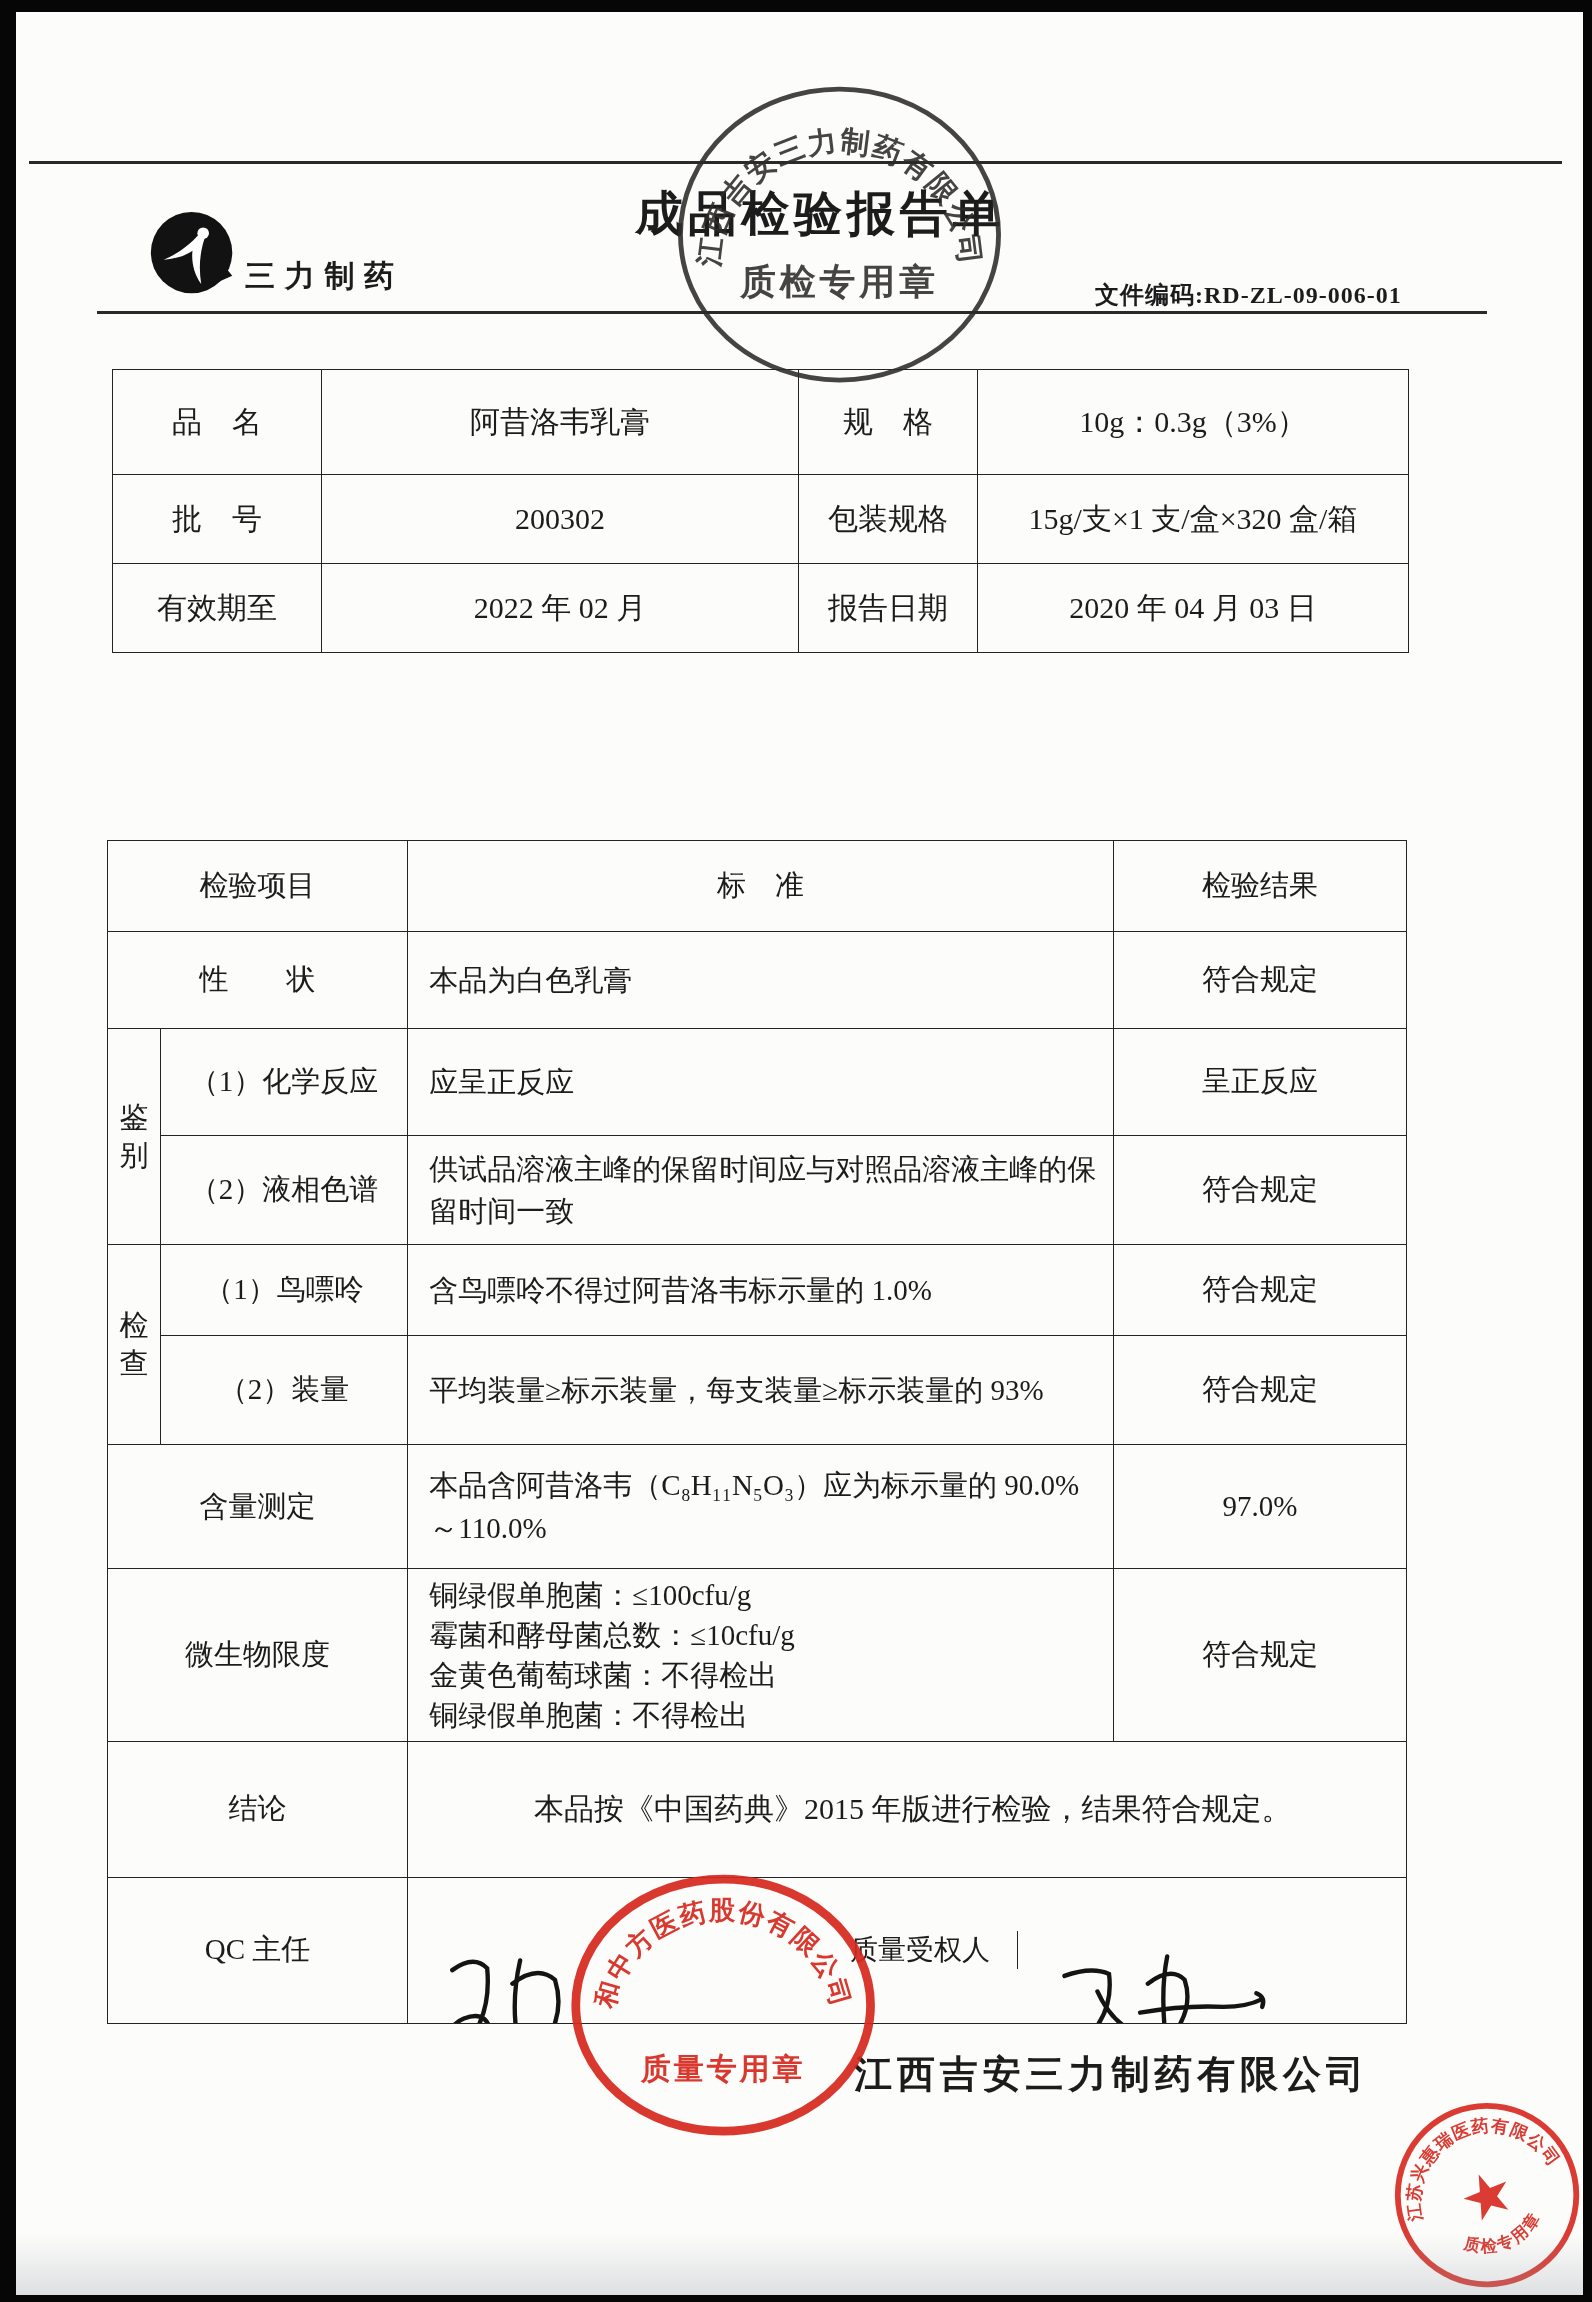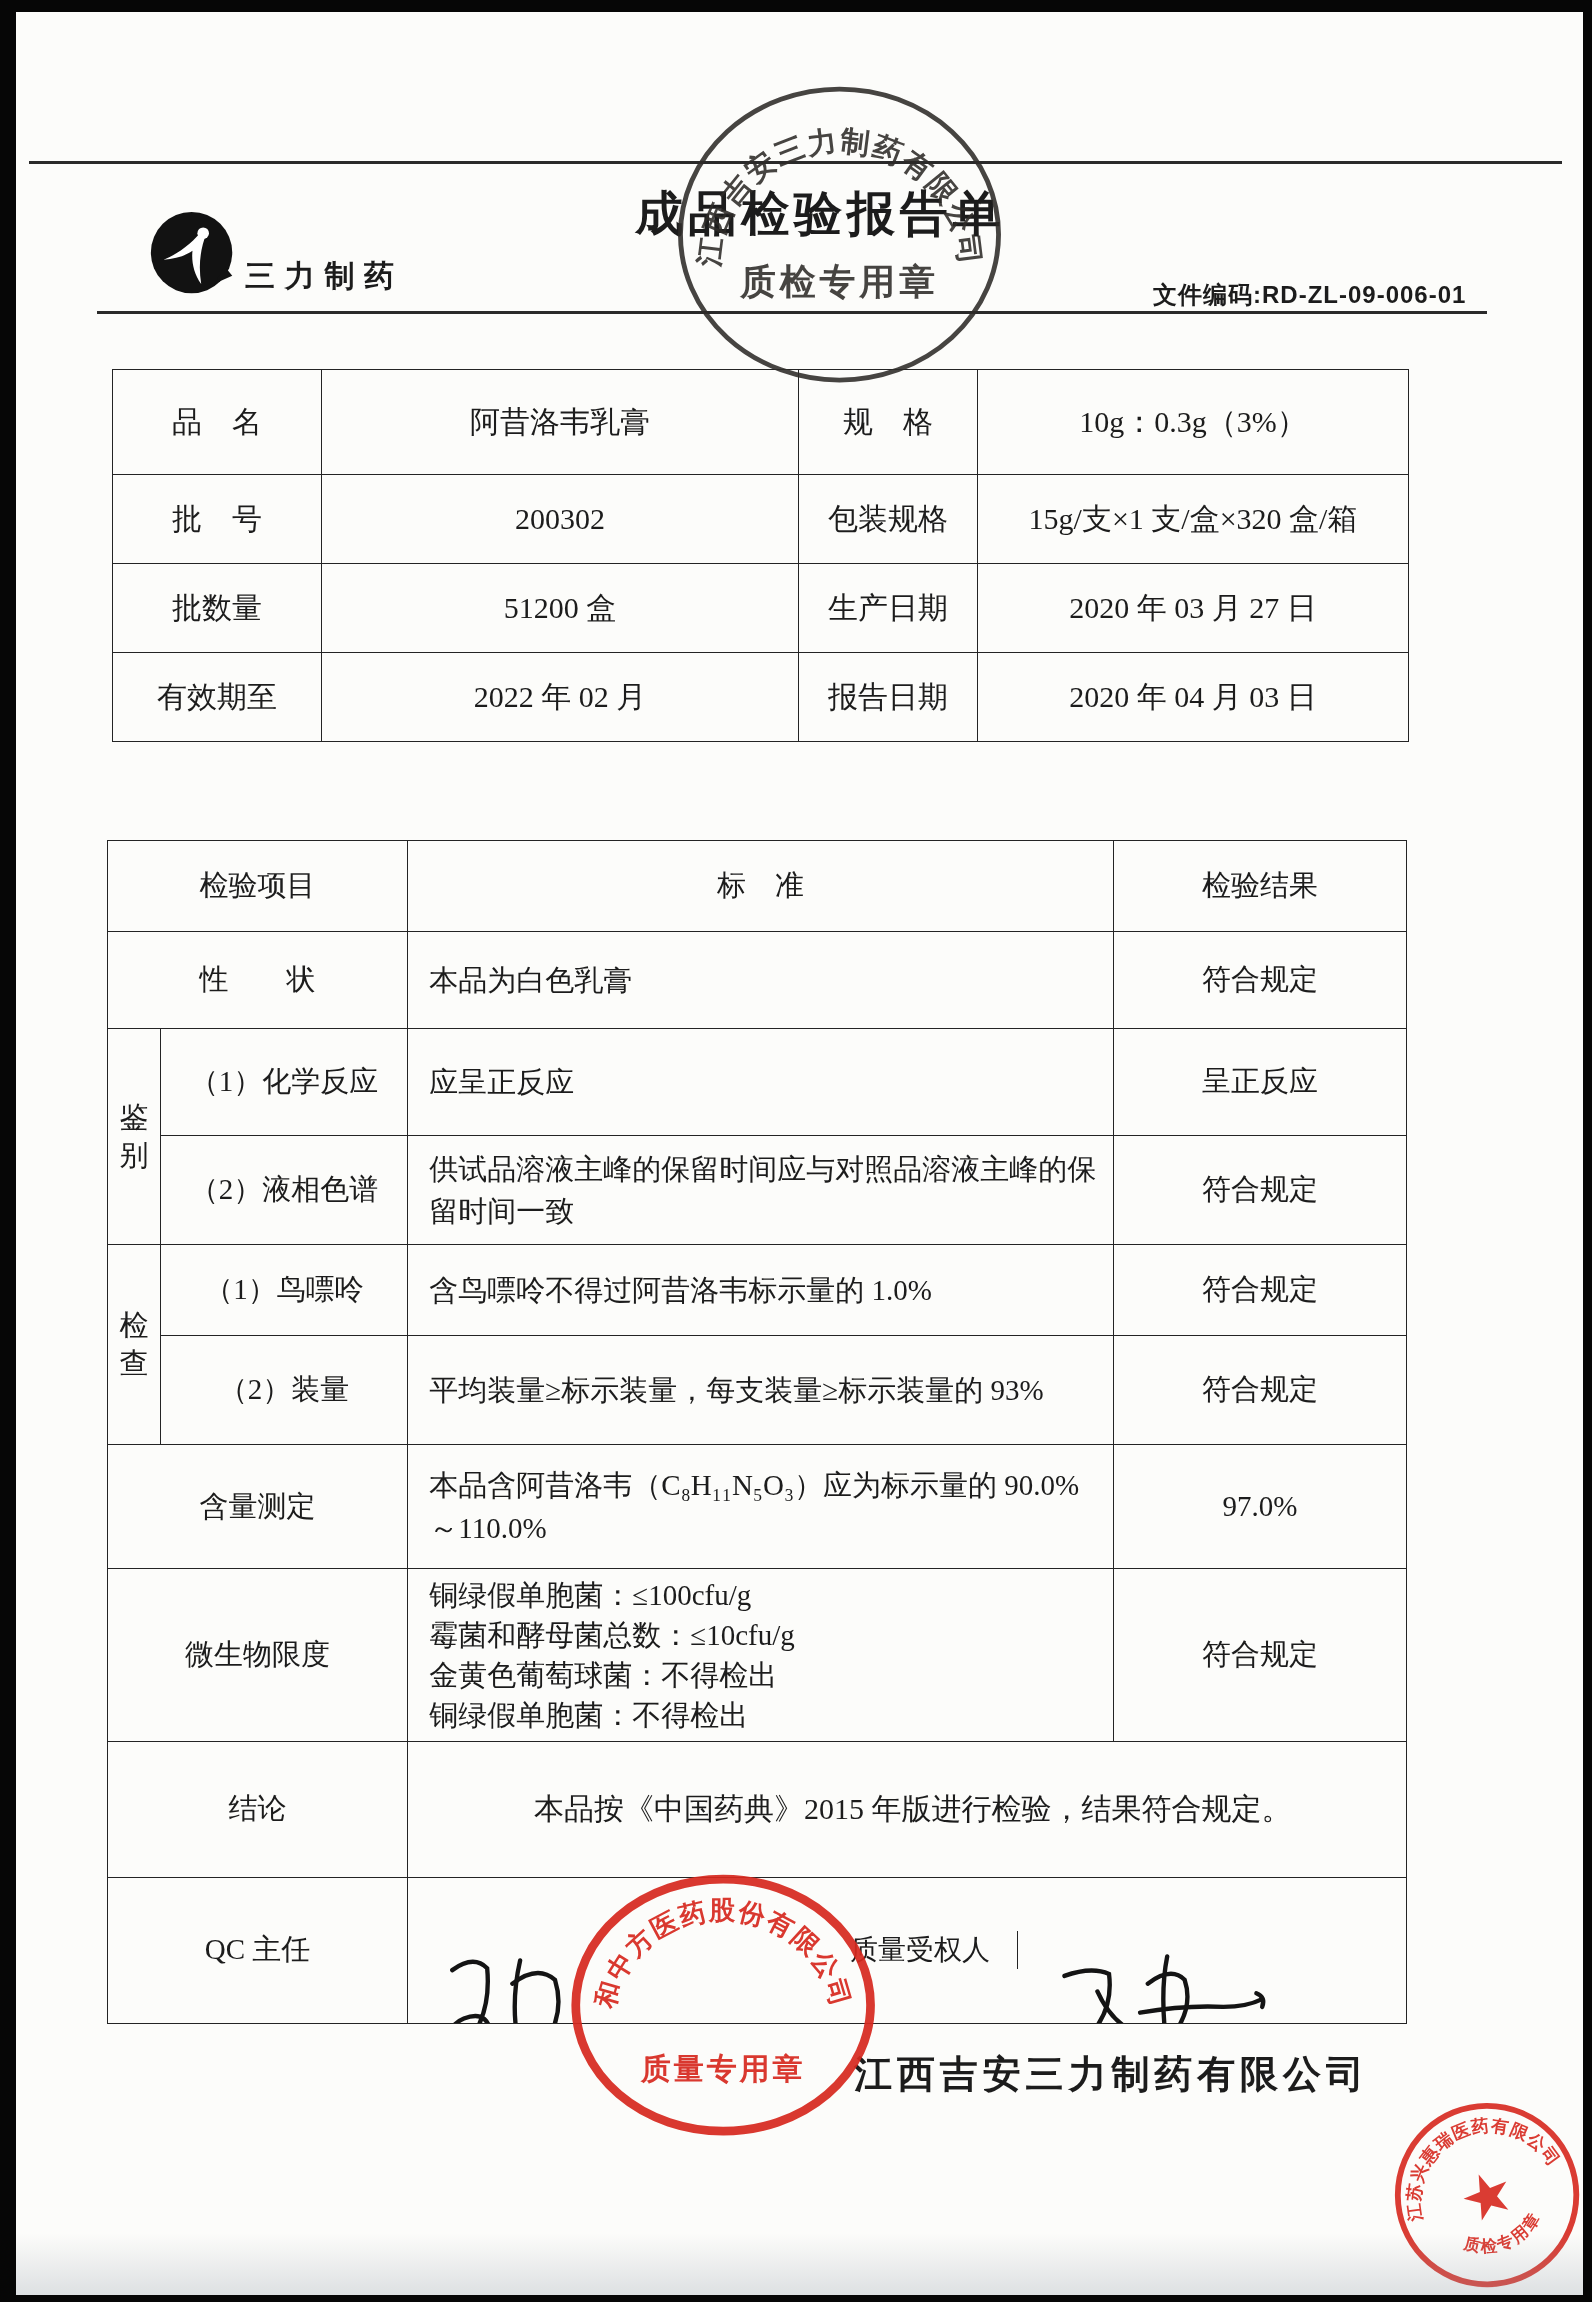--- a/index.html
+++ b/index.html
@@ -20,22 +20,22 @@
   .smudge{position:absolute;left:0;bottom:7.8px;width:1592px;height:62px;
     background:linear-gradient(to top, rgba(150,160,172,.30), rgba(150,160,172,0));z-index:5;}
 
   .rule{position:absolute;background:#2a2a2a;height:2.9px;z-index:1;}
   .rule1{left:29px;top:161px;width:1533px;}
   .rule2{left:97px;top:311px;width:1390px;}
 
   .logo{position:absolute;left:147px;top:208px;width:93px;height:93px;z-index:2;}
   .logo-text{position:absolute;left:245px;top:256px;font-size:30px;font-weight:bold;
     letter-spacing:9.7px;font-family:"Liberation Sans","DejaVu Sans",sans-serif;}
-  .doc-code{position:absolute;left:1153px;top:279px;font-size:24px;font-weight:bold;
-    font-family:Liberation Sans, sans-serif;letter-spacing:1px;}
+  .doc-code{position:absolute;left:1095px;top:279px;font-size:24px;font-weight:bold;
+    font-family:Liberation Serif, serif;letter-spacing:1px;}
   .page-title{position:absolute;left:539px;top:182px;width:563px;text-align:center;
     font-size:48px;font-weight:bold;letter-spacing:4.9px;z-index:2;}
 
   .stamp-svg{position:absolute;z-index:3;}
 
   table{border-collapse:collapse;table-layout:fixed;position:absolute;z-index:2;}
   td{border:1.9px solid #242424;overflow:hidden;}
   .info-table{left:112px;top:369px;width:1295px;padding-left:32px;}
   .info-table td{font-size:30px;text-align:center;vertical-align:middle;}
   .result-table{left:107px;top:840px;width:1300px;}
@@ -107,26 +107,20 @@
       <td class="lbl">规　格</td>
       <td>10g：0.3g（3%）</td>
     </tr>
     <tr style="height:89px">
       <td class="lbl">批　号</td>
       <td>200302</td>
       <td class="lbl">包装规格</td>
       <td>15g/支×1 支/盒×320 盒/箱</td>
     </tr>
     <tr style="height:89px">
-      <td class="lbl">批数量</td>
-      <td>51200 盒</td>
-      <td class="lbl">生产日期</td>
-      <td>2020 年 03 月 27 日</td>
-    </tr>
-    <tr style="height:89px">
       <td class="lbl">有效期至</td>
       <td>2022 年 02 月</td>
       <td class="lbl">报告日期</td>
       <td>2020 年 04 月 03 日</td>
     </tr>
   </tbody>
     </table>
 
   <table class="result-table">
     <colgroup>

